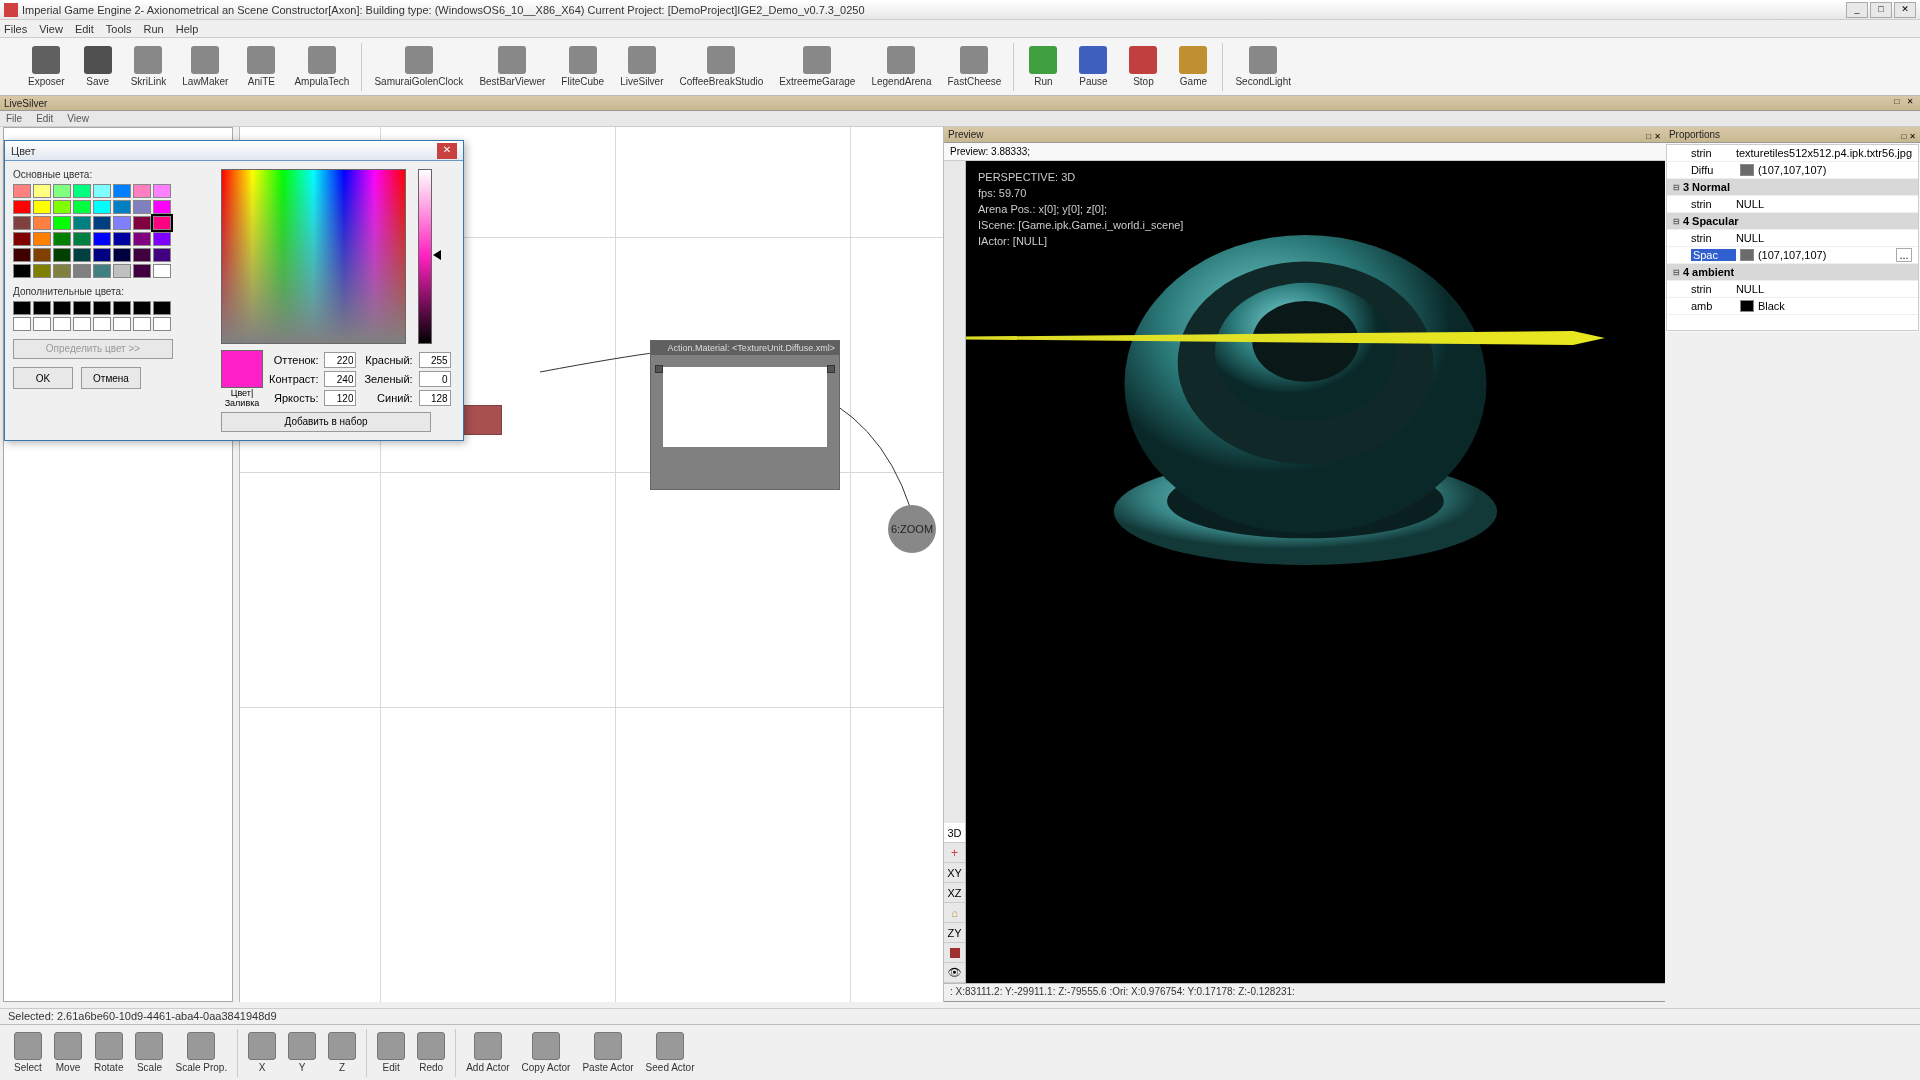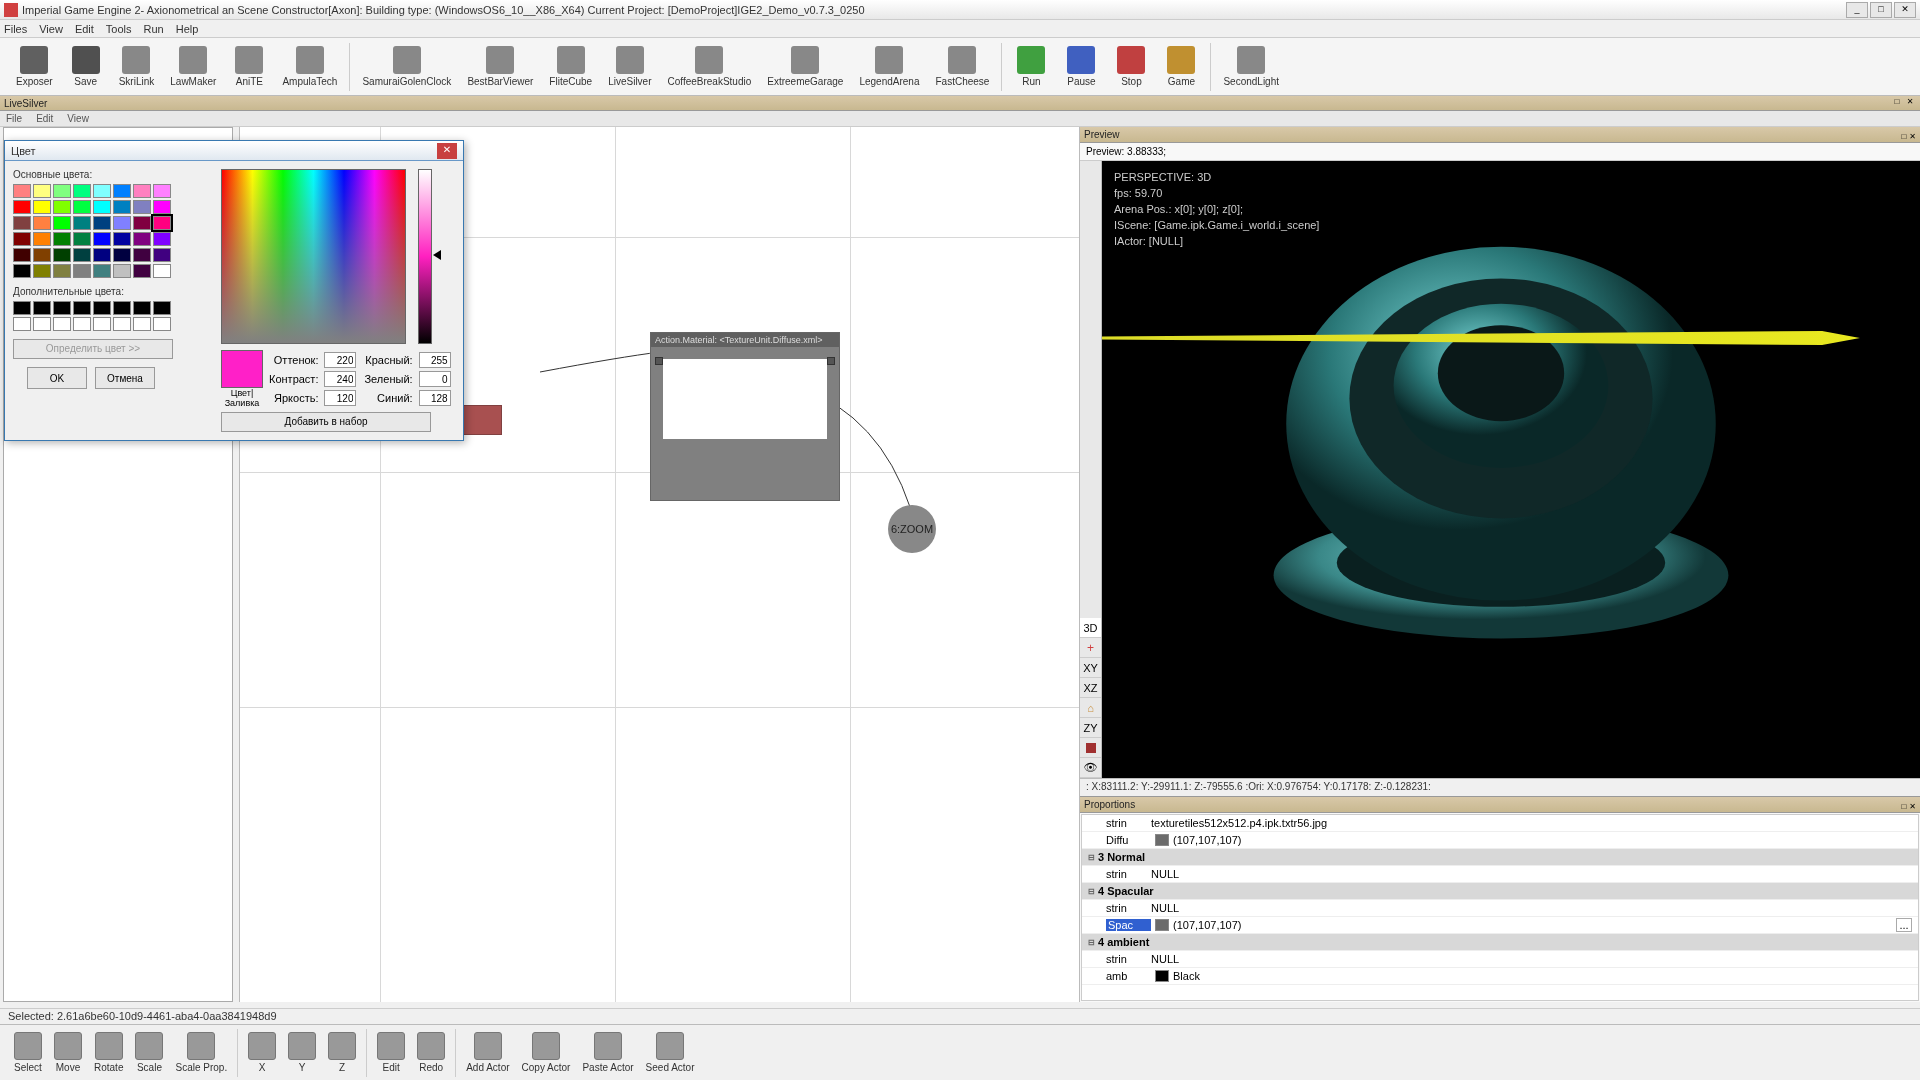--- a/index.html
+++ b/index.html
@@ -7,21 +7,21 @@
 
 .titlebar { height: 20px; background: linear-gradient(#fff, #e8e8e8); display: flex; align-items: center; padding: 0 4px; border-bottom: 1px solid #ccc; }
 .titlebar .icon { width: 14px; height: 14px; background: #d04040; margin-right: 4px; }
 .titlebar .title { flex: 1; color: #333; font-size: 11px; }
 .win-controls { display: flex; gap: 2px; }
 .win-controls span { width: 22px; height: 16px; background: #e8e8e8; border: 1px solid #aaa; text-align: center; line-height: 12px; font-size: 9px; cursor: pointer; }
 
 .menubar { height: 18px; background: #f0f0f0; display: flex; align-items: center; padding: 0 4px; gap: 12px; border-bottom: 1px solid #ccc; }
 .menubar span { color: #333; cursor: pointer; }
 
-.toolbar { height: 58px; background: #f5f5f5; display: flex; align-items: center; padding: 2px 8px; border-bottom: 1px solid #bbb; gap: 0; }
+.toolbar { height: 58px; background: #f5f5f5; display: flex; align-items: center; padding: 2px 20px; border-bottom: 1px solid #bbb; gap: 0; }
 .tool-btn { display: flex; flex-direction: column; align-items: center; justify-content: center; padding: 2px 8px; cursor: pointer; height: 54px; min-width: 50px; }
 .tool-btn .ticon { width: 28px; height: 28px; background: #888; border-radius: 3px; margin-bottom: 2px; }
 .tool-btn .tlabel { font-size: 10px; color: #333; }
 .tool-sep { width: 1px; height: 48px; background: #ccc; margin: 0 4px; }
 
 .sub-header { height: 15px; background: linear-gradient(#d8c8a8, #c8b890); display: flex; align-items: center; padding: 0 4px; border-bottom: 1px solid #999; }
 .sub-header .label { font-size: 10px; color: #222; flex: 1; }
 .sub-header .ctrls { display: flex; gap: 1px; }
 .sub-header .ctrls span { width: 12px; height: 12px; font-size: 8px; text-align: center; cursor: pointer; }
 
@@ -37,21 +37,21 @@
 .grid-line-v { position: absolute; width: 1px; background: #d8d8d8; top: 0; bottom: 0; }
 .grid-line-h { position: absolute; height: 1px; background: #d8d8d8; left: 0; right: 0; }
 
 .node-box { position: absolute; background: #808080; border: 1px solid #666; }
 .node-header { background: #606060; color: #ddd; font-size: 9px; padding: 2px 4px; }
 .node-body { background: #fff; margin: 12px; height: 80px; }
 .node-port { position: absolute; width: 8px; height: 8px; background: #555; border: 1px solid #333; }
 
 .circle-node { position: absolute; width: 48px; height: 48px; background: #888; border-radius: 50%; display: flex; align-items: center; justify-content: center; font-size: 7px; color: #222; }
 
-.right-side { width: 840px; display: flex; flex-direction: column; }
+.right-side { width: 976px; display: flex; flex-direction: row; }
 
 .preview-panel { flex: 1; display: flex; flex-direction: column; background: #f0f0f0; border-bottom: 1px solid #999; }
 .panel-header { height: 16px; background: linear-gradient(#d8c8a8, #c8b890); display: flex; align-items: center; padding: 0 4px; border-bottom: 1px solid #999; }
 .panel-header .ptitle { font-size: 10px; color: #222; flex: 1; }
 .preview-subhead { height: 18px; background: #f8f8f8; display: flex; align-items: center; padding: 0 6px; font-size: 10px; border-bottom: 1px solid #ccc; }
 
 .preview-body { flex: 1; display: flex; }
 .view-tabs { width: 22px; background: #e8e8e8; display: flex; flex-direction: column; border-right: 1px solid #bbb; justify-content: flex-end; }
 .view-tab { height: 20px; display: flex; align-items: center; justify-content: center; font-size: 9px; border-bottom: 1px solid #ccc; cursor: pointer; }
 .view-tab.active { background: #fff; }
@@ -83,21 +83,21 @@
 .color-dialog { position: absolute; top: 140px; left: 4px; width: 460px; background: #f0f0f0; border: 1px solid #3878b0; box-shadow: 2px 2px 8px rgba(0,0,0,0.3); z-index: 100; }
 .cd-title { height: 20px; background: linear-gradient(#fff, #e0e8f0); display: flex; align-items: center; padding: 0 6px; border-bottom: 1px solid #6898c8; }
 .cd-title .t { flex: 1; font-size: 11px; color: #333; }
 .cd-title .close { width: 20px; height: 16px; background: #c84040; color: #fff; text-align: center; line-height: 14px; cursor: pointer; font-size: 10px; }
 .cd-body { padding: 8px; display: flex; gap: 8px; }
 .cd-left { width: 200px; }
 .cd-label { font-size: 10px; color: #333; margin-bottom: 4px; }
 .swatch-grid { display: grid; grid-template-columns: repeat(8, 18px); gap: 2px; margin-bottom: 8px; }
 .swatch { width: 18px; height: 14px; border: 1px solid #888; cursor: pointer; }
 .cd-btn { width: 160px; height: 20px; background: #e8e8e8; border: 1px solid #999; text-align: center; line-height: 18px; font-size: 10px; cursor: pointer; margin-top: 6px; }
-.cd-btns { display: flex; gap: 8px; margin-top: 8px; margin-left: 14px; }
+.cd-btns { display: flex; gap: 8px; margin-top: 8px; }
 .cd-btns button { width: 60px; height: 22px; background: #e8e8e8; border: 1px solid #999; font-size: 10px; cursor: pointer; }
 
 .cd-right { flex: 1; }
 .gradient-box { width: 185px; height: 175px; background: linear-gradient(to bottom, rgba(128,128,128,0) 0%, #808080 100%), linear-gradient(to right, #ff0000, #ffff00, #00ff00, #00ffff, #0000ff, #ff00ff, #ff0000); position: relative; border: 1px solid #666; float: left; }
 .lum-bar { width: 14px; height: 175px; background: linear-gradient(to bottom, #fff, #ff20c0, #000); float: left; margin-left: 12px; border: 1px solid #666; position: relative; }
 .lum-arrow { position: absolute; right: -10px; top: 80px; width: 0; height: 0; border-top: 5px solid transparent; border-bottom: 5px solid transparent; border-right: 8px solid #000; }
 .cd-fields { clear: both; padding-top: 8px; display: grid; grid-template-columns: auto 34px auto 34px; gap: 3px 6px; align-items: center; font-size: 10px; }
 .cd-fields input { width: 32px; height: 16px; font-size: 10px; text-align: right; border: 1px solid #999; padding: 0 2px; }
 .cd-fields .flab { text-align: right; }
 .cd-preview { width: 42px; height: 38px; background: #ff20c8; border: 1px solid #666; float: left; margin-top: 6px; margin-right: 6px; }
@@ -239,21 +239,21 @@
     <div class="grid-line-v" style="left:610px"></div>
     <div class="grid-line-h" style="top:110px"></div>
     <div class="grid-line-h" style="top:345px"></div>
     <div class="grid-line-h" style="top:580px"></div>
 
     <svg class="wire">
       <path d="M 300 245 Q 380 230 420 225" stroke="#333" fill="none" stroke-width="1"></path>
       <path d="M 560 260 Q 640 290 670 380" stroke="#333" fill="none" stroke-width="1"></path>
     </svg>
 
-    <div class="node-box" style="left:410px; top:205px; width:190px; height:169px;">
+    <div class="node-box" style="left:410px; top:213px; width:190px; height:150px;text-align:right;">
       <div class="node-header">Action.Material: &lt;TextureUnit.Diffuse.xml&gt;</div>
       <div class="node-port" style="left:4px; top:24px;"></div>
       <div class="node-port" style="right:4px; top:24px;"></div>
       <div class="node-body"></div>
     </div>
 
     <div class="circle-node" style="left:648px; top:378px;">
       <span>6:ZOOM</span>
     </div>
   </div>

